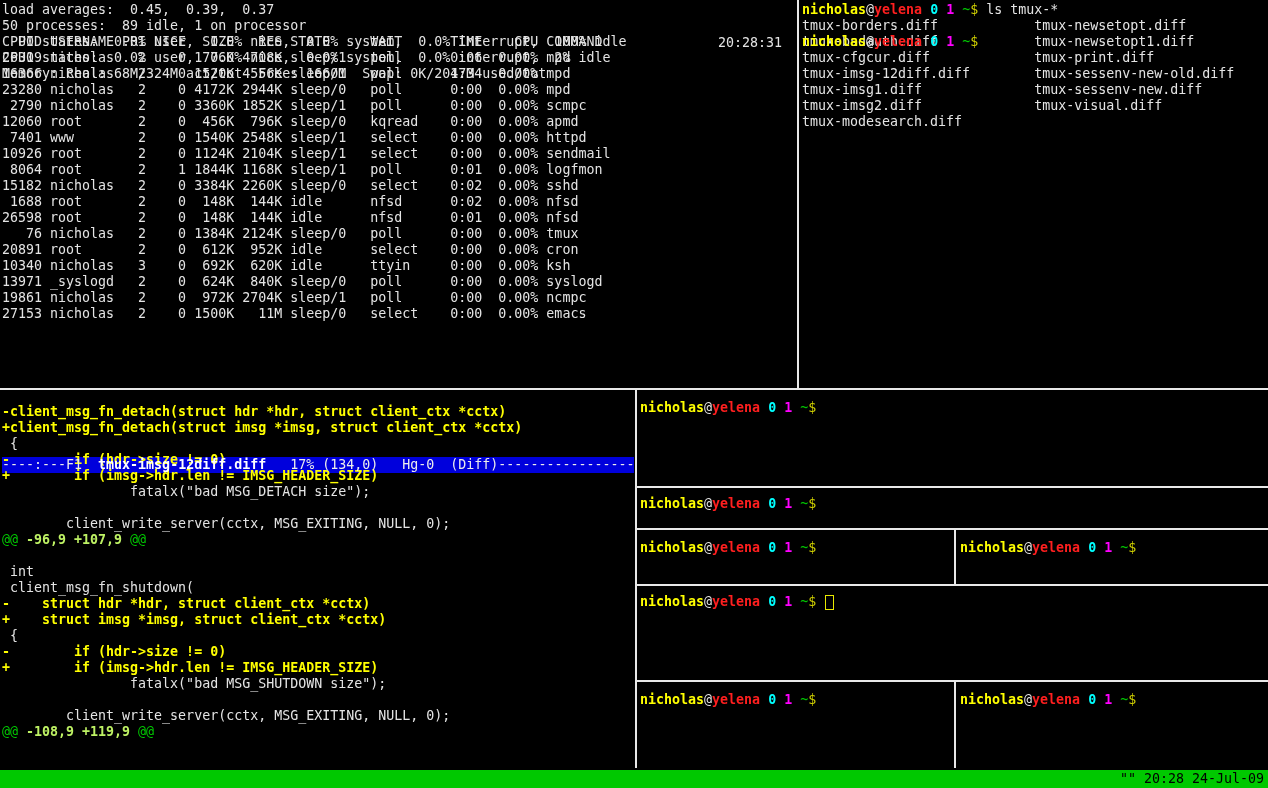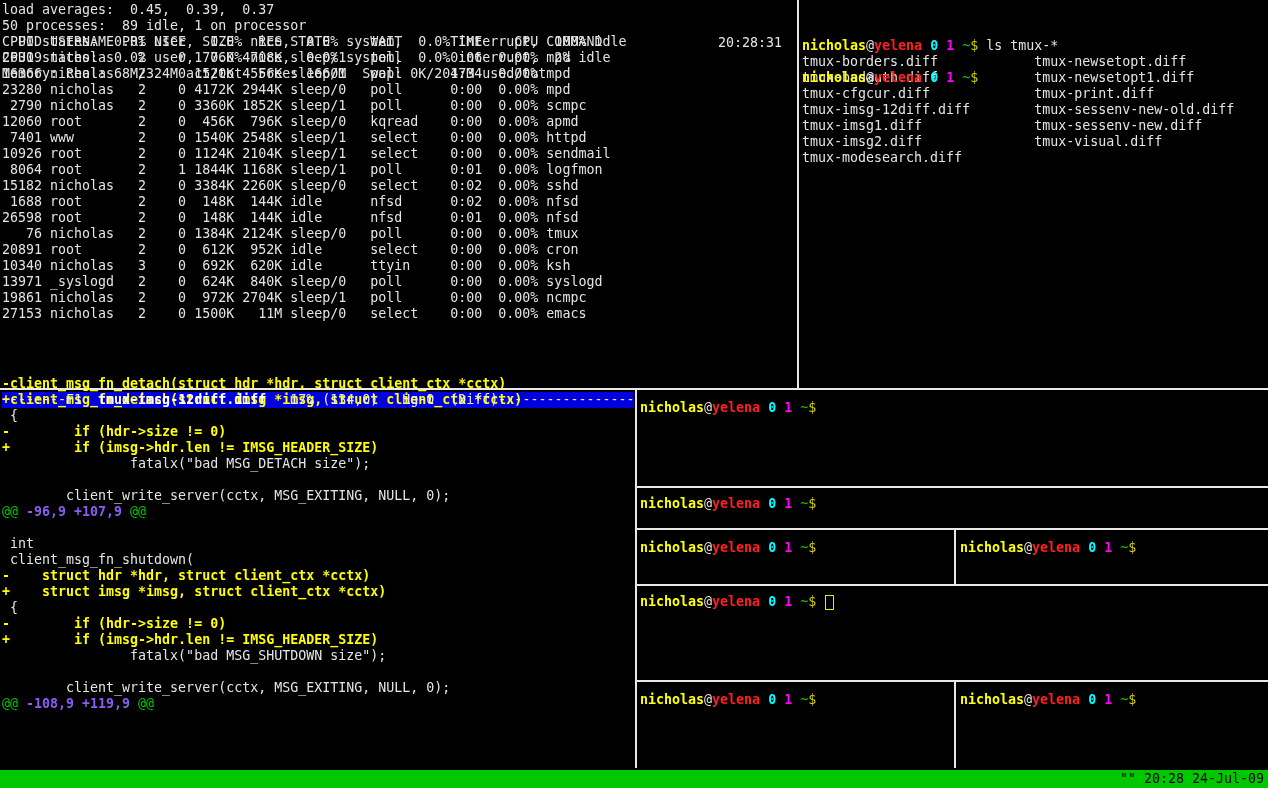--- a/index.html
+++ b/index.html
@@ -13,25 +13,25 @@
   .row { height:16px; line-height:16px; white-space:pre; }
   
   .w  { color:#e4e4e4; }
   .wb { color:#ffffff; font-weight:bold; }
   .yb { color:#ffff00; font-weight:bold; }
   .y  { color:#cdcd00; }
   .rb { color:#ff1f1f; font-weight:bold; }
   .cb { color:#00ffff; font-weight:bold; }
   .mb { color:#ff00ff; font-weight:bold; }
   .g  { color:#00c800; }
-  .gb { color:#8b5cf6; font-weight:bold; }
+  .gb { color:#bef264; font-weight:bold; }
   
   .border { position:absolute; background:#e8e8e8; }
   
-  .modeline { background:#0000dc; color:#ececec; height:16px; line-height:16px; white-space:pre; }
+  .modeline { background:#0000dc; color:#ececec; height:16px; line-height:16px; white-space:pre;margin-top:37px; }
   
   .clock { position:absolute; left:716px; top:0;margin-top:33px; }
   
   .statusbar {
     position:absolute; left:0; top:770px; width:1268px; height:18px;
     background:#00c800; color:#000; line-height:18px; white-space:pre;
   }
   .status-right { position:absolute; right:4px; top:0; color:#000; white-space:pre; }
   
   .cursor-hollow {
@@ -47,29 +47,29 @@
   <div class="pane" id="pane-top" style="left:2px; top:2px; width:794px; height:384px;">
     <span class="clock">20:28:31</span>
     <div><div>load averages:  0.45,  0.39,  0.37</div><div>50 processes:  89 idle, 1 on processor</div><div>CPU0 states:  0.0% user,  0.0% nice,  0.0% system,  0.0% interrupt,  100% idle</div><div>CPU1 states:  0.0% user,  0.0% nice,  0.0% system,  0.0% interrupt,  2% idle</div><div>Memory: Real: 68M/324M act/tot  Free: 1660M  Swap: 0K/2047M used/tot</div></div>
     <div class="row"></div>
     <div class="row">  PID USERNAME PRI NICE  SIZE   RES STATE     WAIT      TIME    CPU COMMAND</div>
     <div><div>26309 nicholas   2    0 1776K 4708K sleep/1   poll      0:06  0.00% mpd</div><div>16366 nicholas   2    0 1520K 4556K sleep/1   poll      1:34  0.00% mpd</div><div>23280 nicholas   2    0 4172K 2944K sleep/0   poll      0:00  0.00% mpd</div><div> 2790 nicholas   2    0 3360K 1852K sleep/1   poll      0:00  0.00% scmpc</div><div>12060 root       2    0  456K  796K sleep/0   kqread    0:00  0.00% apmd</div><div> 7401 www        2    0 1540K 2548K sleep/1   select    0:00  0.00% httpd</div><div>10926 root       2    0 1124K 2104K sleep/1   select    0:00  0.00% sendmail</div><div> 8064 root       2    1 1844K 1168K sleep/1   poll      0:01  0.00% logfmon</div><div>15182 nicholas   2    0 3384K 2260K sleep/0   select    0:02  0.00% sshd</div><div> 1688 root       2    0  148K  144K idle      nfsd      0:02  0.00% nfsd</div><div>26598 root       2    0  148K  144K idle      nfsd      0:01  0.00% nfsd</div><div>   76 nicholas   2    0 1384K 2124K sleep/0   poll      0:00  0.00% tmux</div><div>20891 root       2    0  612K  952K idle      select    0:00  0.00% cron</div><div>10340 nicholas   3    0  692K  620K idle      ttyin     0:00  0.00% ksh</div><div>13971 _syslogd   2    0  624K  840K sleep/0   poll      0:00  0.00% syslogd</div><div>19861 nicholas   2    0  972K 2704K sleep/1   poll      0:00  0.00% ncmpc</div><div>27153 nicholas   2    0 1500K   11M sleep/0   select    0:00  0.00% emacs</div></div>
   </div>
 
   <div class="border" style="left:797px; top:0; width:2px; height:388px;"></div>
 
-  <div class="pane" id="pane-ls" style="left:802px; top:2px; width:464px; height:384px;margin-top:36px;">
+  <div class="pane" id="pane-ls" style="left:802px; top:2px; width:464px; height:384px;">
     <div class="row"><span><span class="yb">nicholas</span><span class="w">@</span><span class="rb">yelena</span><span class="w"> </span><span class="cb">0</span><span class="w"> </span><span class="mb">1</span><span class="w"> </span><span class="g">~</span><span class="y">$ </span></span><span class="w">ls tmux-*</span></div>
     <div><div>tmux-borders.diff            tmux-newsetopt.diff</div><div>tmux-bsdauth.diff            tmux-newsetopt1.diff</div><div>tmux-cfgcur.diff             tmux-print.diff</div><div>tmux-imsg-12diff.diff        tmux-sessenv-new-old.diff</div><div>tmux-imsg1.diff              tmux-sessenv-new.diff</div><div>tmux-imsg2.diff              tmux-visual.diff</div><div>tmux-modesearch.diff</div></div>
     <div class="row"><span><span class="yb">nicholas</span><span class="w">@</span><span class="rb">yelena</span><span class="w"> </span><span class="cb">0</span><span class="w"> </span><span class="mb">1</span><span class="w"> </span><span class="g">~</span><span class="y">$ </span></span></div>
   </div>
 
   <div class="border" style="left:0; top:388px; width:1268px; height:2px;"></div>
 
-  <div class="pane" id="pane-emacs" style="left:2px; top:376px; width:632px; height:370px;">
+  <div class="pane" id="pane-emacs" style="left:2px; top:404px; width:632px; height:370px;">
     <div><div class="yb">-client_msg_fn_detach(struct hdr *hdr, struct client_ctx *cctx)</div><div class="yb">+client_msg_fn_detach(struct imsg *imsg, struct client_ctx *cctx)</div><div class="w"> {</div><div class="yb">-        if (hdr-&gt;size != 0)</div><div class="yb">+        if (imsg-&gt;hdr.len != IMSG_HEADER_SIZE)</div><div class="w">                fatalx("bad MSG_DETACH size");</div><div></div><div class="w">        client_write_server(cctx, MSG_EXITING, NULL, 0);</div><div><span class="g">@@ </span><span class="gb">-96,9 +107,9</span><span class="g"> @@</span></div><div></div><div class="w"> int</div><div class="w"> client_msg_fn_shutdown(</div><div class="yb">-    struct hdr *hdr, struct client_ctx *cctx)</div><div class="yb">+    struct imsg *imsg, struct client_ctx *cctx)</div><div class="w"> {</div><div class="yb">-        if (hdr-&gt;size != 0)</div><div class="yb">+        if (imsg-&gt;hdr.len != IMSG_HEADER_SIZE)</div><div class="w">                fatalx("bad MSG_SHUTDOWN size");</div><div></div><div class="w">        client_write_server(cctx, MSG_EXITING, NULL, 0);</div><div><span class="g">@@ </span><span class="gb">-108,9 +119,9</span><span class="g"> @@</span></div></div>
     <div class="modeline"><span class="">----:---F1  </span><span class="wb">tmux-imsg-12diff.diff</span><span class="">   17% (134,0)   Hg-0  (Diff)-----------------</span></div>
     <div class="row"></div>
   </div>
 
   <div class="border" style="left:635px; top:390px; width:2px; height:378px;"></div>
 
   <div class="pane" style="left:640px; top:396px; width:628px; height:88px;">
     <div class="row" style="padding-top:4px;"><span><span class="yb">nicholas</span><span class="w">@</span><span class="rb">yelena</span><span class="w"> </span><span class="cb">0</span><span class="w"> </span><span class="mb">1</span><span class="w"> </span><span class="g">~</span><span class="y">$ </span></span></div>
   </div>

